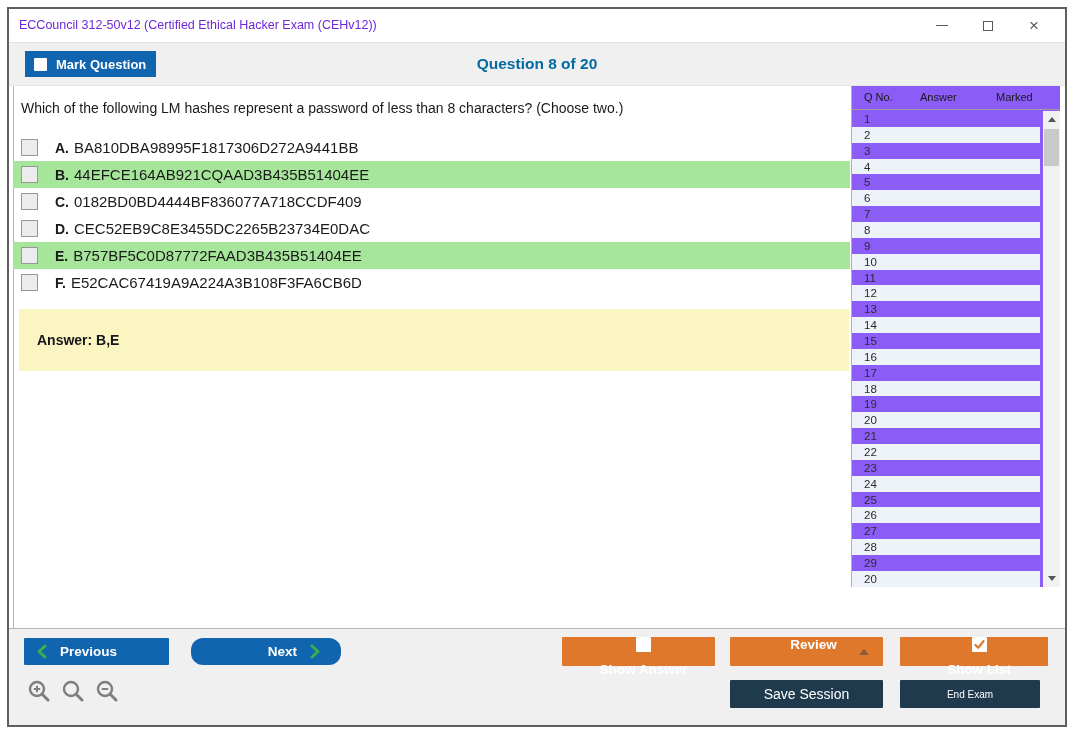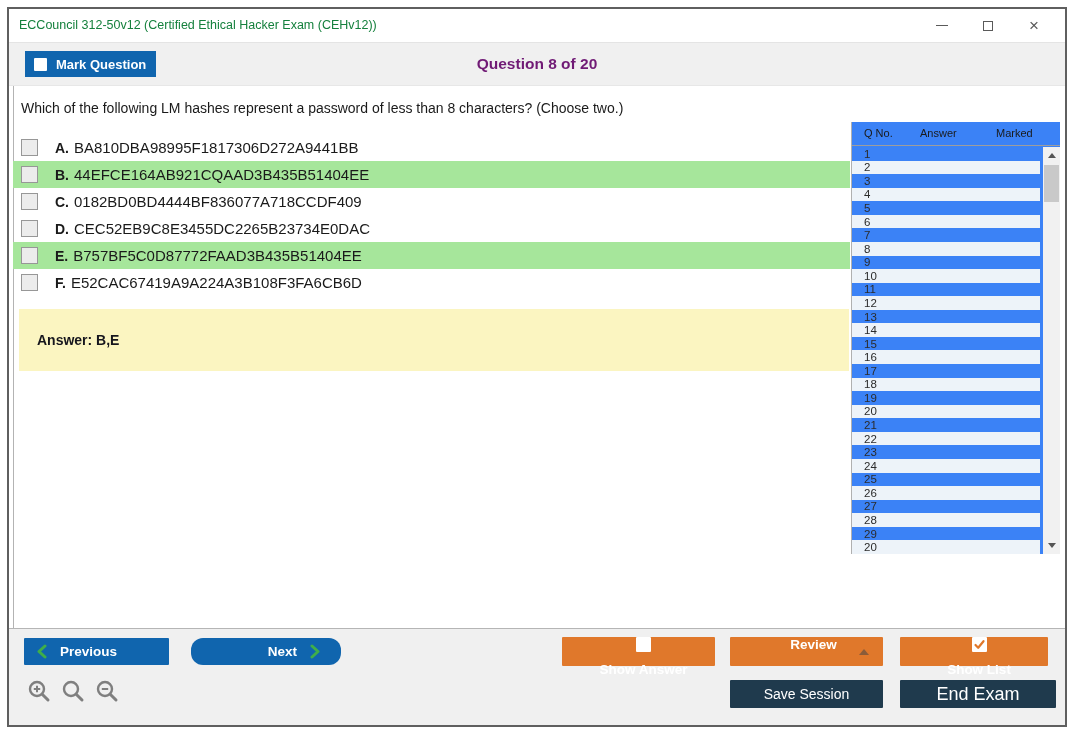--- a/index.html
+++ b/index.html
@@ -3,32 +3,32 @@
 <meta charset="utf-8">
 <style>
   * { margin:0; padding:0; box-sizing:border-box; }
   html,body { width:1075px; height:735px; background:#ffffff; font-family:"Liberation Sans","DejaVu Sans",sans-serif; overflow:hidden; }
 
   .window { position:absolute; left:7px; top:7px; width:1060px; height:720px;
             border:2px solid #5f5f5f; background:#ffffff; }
 
   
   .titlebar { position:absolute; left:0; top:0; width:100%; height:33px; background:#ffffff; }
-  .title-text { position:absolute; left:10px; top:9px; font-size:12.5px; color:#15803d; white-space:nowrap; }
+  .title-text { position:absolute; left:10px; top:9px; font-size:12.5px; color:#6d28d9; white-space:nowrap; }
   .win-controls { position:absolute; right:8px; top:0; height:33px; display:flex; }
   .win-btn { width:46px; height:33px; display:flex; align-items:center; justify-content:center; color:#5a5a5a; cursor:default; }
   .glyph-min { width:12px; height:0; border-top:1px solid #5a5a5a; }
   .glyph-max { width:10px; height:10px; border:1px solid #5a5a5a; }
   .glyph-close { font-size:17px; line-height:17px; color:#5a5a5a; }
 
   
   .band { position:absolute; left:0; top:33px; width:100%; height:44px; background:#f0f0f0;
           border-top:1px solid #e4e4e4; border-bottom:1px solid #e7e7e7; }
   .q-counter { position:absolute; left:0; top:12px; width:100%; text-align:center;
-               font-size:15.5px; font-weight:bold; color:#701a75; }
+               font-size:15.5px; font-weight:bold; color:#0369a1; }
   .mark-btn { position:absolute; left:16px; top:8px; width:131px; height:26px; background:#1065ae;
               border-radius:0; display:flex; align-items:center; padding-left:9px; gap:9px; cursor:pointer; }
   .mark-btn .cb { width:13px; height:13px; background:#ffffff; border-radius:1px; flex:none; }
   .mark-btn .lbl { color:#ffffff; font-size:13px; font-weight:bold; }
 
   
   .content { position:absolute; left:0; top:77px; right:0; bottom:97px; background:#ffffff; }
   .content-vline { position:absolute; left:4px; top:0; bottom:0; width:1px; background:#b3b3b3; }
   .question-text { position:absolute; left:12px; top:14px; font-size:14px; color:#1a1a1a; }
 
@@ -37,22 +37,22 @@
   .opt-row.hl { background:#a6e69b; }
   .opt-cb { width:17px; height:17px; background:#ececec; border:1px solid #979797; flex:none; }
   .opt-letter { font-size:14px; font-weight:bold; color:#1a1a1a; margin-left:17px; margin-right:5px; }
   .opt-text { font-size:15px; color:#1a1a1a; }
 
   .answer-box { position:absolute; left:10px; top:223px; width:830px; height:62px; background:#fbf5c1;
                 display:flex; align-items:center; padding-left:18px; }
   .answer-box .txt { font-size:14px; font-weight:bold; color:#16161d; }
 
   
-  .qlist { position:absolute; left:842px; top:0; width:209px; height:432px;
-           border-left:1px solid #b0b0b0; background:#3b82f6;margin-top:36px; }
+  .qlist { position:absolute; left:842px; top:0; width:209px; height:501px;
+           border-left:1px solid #b0b0b0; background:#8b5cf6; }
   .qlist-header { position:absolute; left:0; top:0; width:100%; height:24px; border-bottom:1px solid #9d9d9d; }
   .qlist-header span { position:absolute; top:5px; font-size:11px; color:#1a1a1a; }
   .col-qno { left:12px; }
   .col-answer { left:68px; }
   .col-marked { left:144px; }
   .qlist-rows { position:absolute; left:0; top:25px; right:20px; bottom:0; display:flex; flex-direction:column; }
   .q-row { flex:1; display:flex; align-items:center; padding-left:12px; font-size:11.5px; color:#2b2b2b; cursor:pointer; }
   .q-row.alt { background:#edf3f9; }
   .q-row .c1 { width:56px; }
   .q-row .c2 { width:76px; }
@@ -71,21 +71,21 @@
          border-radius:1px; cursor:pointer; }
   .btn-blue { background:#1065ae; }
   .btn-orange { background:#e0782b;flex-direction:column; }
   .btn-navy { background:#1f3a4d; }
   .btn-prev { left:15px; top:9px; width:145px; height:27px; padding-left:12px; gap:13px; }
   .btn-next { left:182px; top:9px; width:150px; height:27px; justify-content:flex-end; padding-right:20px; gap:13px;border-radius:12px; }
   .btn-show-answer { left:553px; top:8px; width:153px; height:29px; padding-left:10px; gap:10px; }
   .btn-review { left:721px; top:8px; width:153px; height:29px; padding-left:14px; }
   .btn-show-list { left:891px; top:8px; width:148px; height:29px; padding-left:10px; gap:10px; }
   .btn-save { left:721px; top:51px; width:153px; height:28px; justify-content:center; font-weight:normal; font-size:14px; }
-  .btn-end { left:891px; top:51px; width:156px; height:28px; justify-content:center; font-weight:normal; font-size:18px; }
+  .btn-end { left:891px; top:51px; width:140px; height:28px; justify-content:center; font-weight:normal; font-size:10px; }
   .cb-white { width:15px; height:15px; background:#ffffff; border-radius:1px; flex:none; position:relative; }
   .cb-white svg { display:none; position:absolute; left:1px; top:1px; }
   .cb-white.checked svg { display:block; }
   .caret-up { position:absolute; right:14px; top:12px; width:0; height:0;
               border-left:5px solid transparent; border-right:5px solid transparent; border-bottom:6px solid rgba(70,70,70,.55); }
   .zoom-tools { position:absolute; left:18px; top:50px; display:flex; gap:9px; }
   .zoom-tools svg { cursor:pointer; }
 </style>
 </head>
 <body>

